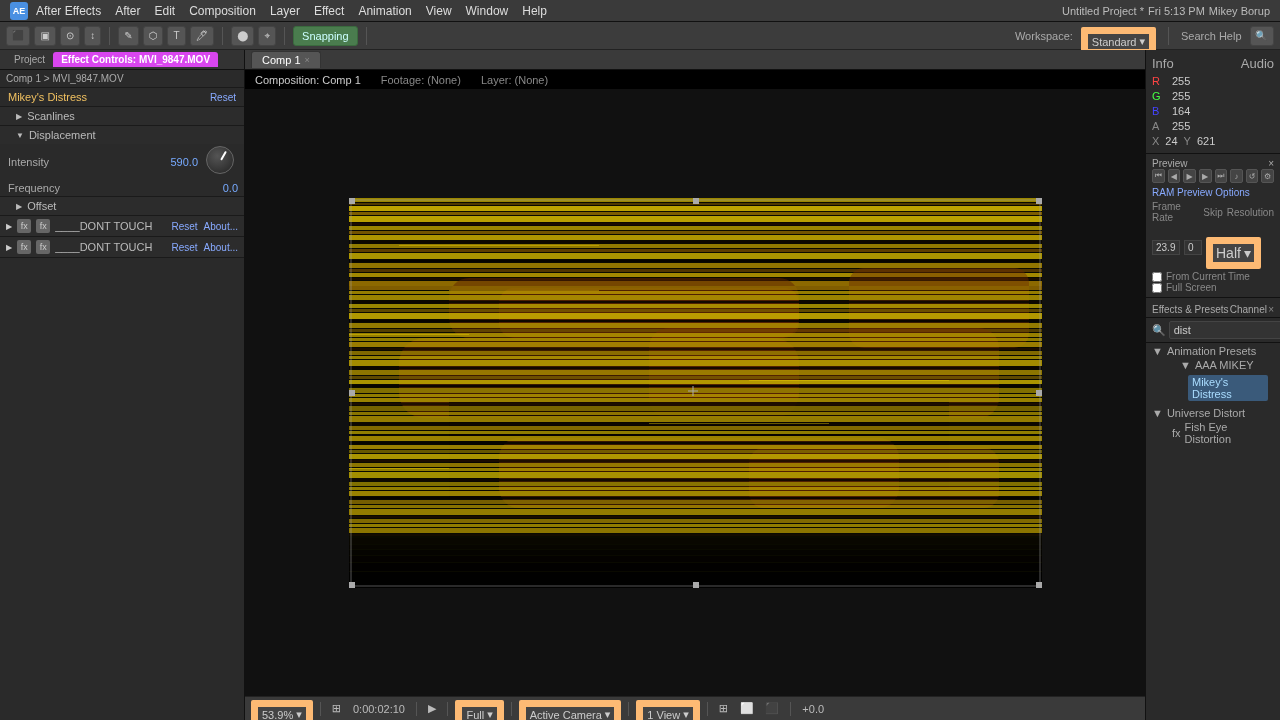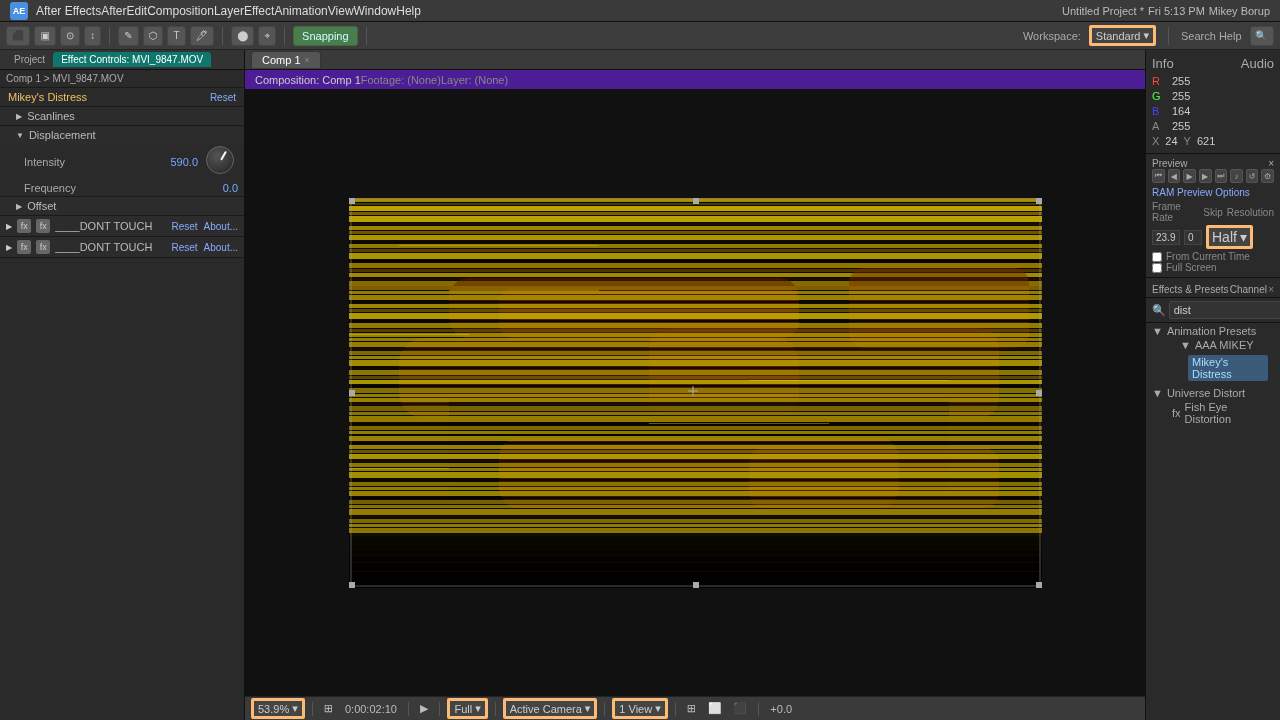--- a/index.html
+++ b/index.html
@@ -1,53 +1,53 @@
 <!DOCTYPE html>
 <html><head>
   <meta charset="utf-8">
   <style>
     * { box-sizing: border-box; margin: 0; padding: 0; }
     body { background: #1a1a1a; font-family: 'Helvetica Neue', Arial, sans-serif; font-size: 11px; color: #ccc; width: 1280px; height: 720px; overflow: hidden; }
 
     
     #menu-bar { background: #3a3a3a; height: 22px; display: flex; align-items: center; padding: 0 10px; border-bottom: 1px solid #111; }
     #menu-bar .app-icon { width: 18px; height: 18px; margin-right: 8px; background: #4a90e2; border-radius: 3px; display: flex; align-items: center; justify-content: center; font-size: 9px; font-weight: bold; color: white; }
-    #menu-bar .menu-items { display: flex; }
+    #menu-bar .menu-items { display: flex; gap: 14px; }
     #menu-bar .menu-item { color: #ddd; font-size: 12px; cursor: pointer; }
     #menu-bar .right-info { margin-left: auto; display: flex; gap: 4px; align-items: center; font-size: 11px; color: #bbb; }
 
     
     #toolbar { background: #3c3c3c; height: 28px; display: flex; align-items: center; padding: 0 6px; border-bottom: 1px solid #222; gap: 4px; }
     .tb-btn { background: #555; border: 1px solid #444; border-radius: 3px; color: #ccc; font-size: 10px; padding: 2px 5px; cursor: pointer; height: 20px; display: flex; align-items: center; }
     .tb-sep { width: 1px; background: #555; height: 18px; margin: 0 4px; }
     .tb-label { color: #aaa; font-size: 11px; }
     .snapping-btn { background: #4a7c4e; border: 1px solid #3a6a3e; color: #cff; padding: 2px 8px; border-radius: 3px; cursor: pointer; height: 20px; display: flex; align-items: center; font-size: 11px; }
 
     
     #main-layout { display: flex; height: calc(720px - 50px); }
 
     
     #left-panel { width: 245px; background: #2a2a2a; border-right: 1px solid #111; display: flex; flex-direction: column; flex-shrink: 0; }
 
     
     .panel-tab-bar { background: #333; height: 20px; display: flex; align-items: center; padding: 0 6px; border-bottom: 1px solid #111; font-size: 10px; color: #aaa; }
     .panel-tab { padding: 2px 8px; cursor: pointer; color: #aaa; }
-    .panel-tab.active { color: #fff; background: #0f766e; border-radius: 3px 3px 0 0; }
+    .panel-tab.active { color: #fff; background: #d946ef; border-radius: 3px 3px 0 0; font-weight: bold; }
 
     
     #effect-controls { flex: 1; overflow-y: auto; }
     .ec-path { color: #aaa; font-size: 10px; padding: 3px 6px; border-bottom: 1px solid #1a1a1a; }
     .ec-layer-name { color: #f0c060; font-size: 11px; padding: 3px 8px; border-bottom: 1px solid #1a1a1a; display: flex; align-items: center; justify-content: space-between; }
     .reset-btn { color: #88aaff; font-size: 10px; cursor: pointer; background: none; border: none; }
     
     .ec-section { border-bottom: 1px solid #1a1a1a; }
     .ec-section-header { padding: 3px 6px 3px 16px; display: flex; align-items: center; color: #bbb; font-size: 11px; cursor: pointer; background: #2c2c2c; }
     .triangle { margin-right: 5px; font-size: 8px; }
     
-    .ec-row { display: flex; align-items: center; padding: 2px 6px 2px 24px; color: #bbb; font-size: 11px; }
+    .ec-row { display: flex; align-items: center; padding: 2px 6px 2px 8px; color: #bbb; font-size: 11px; }
     .ec-row-label { flex: 1; color: #aaa; }
     .ec-row-value { color: #7af; min-width: 45px; text-align: right; cursor: pointer; }
     
     .dial-container { width: 32px; height: 32px; margin-left: 8px; position: relative; }
     .dial { width: 28px; height: 28px; border-radius: 50%; background: radial-gradient(circle at 40% 35%, #555, #222); border: 1px solid #666; display: flex; align-items: center; justify-content: center; position: relative; }
     .dial-indicator { position: absolute; width: 2px; height: 10px; background: white; border-radius: 1px; top: 3px; left: 13px; transform-origin: bottom center; transform: rotate(30deg); }
     
     .effect-group { border-bottom: 1px solid #1a1a1a; }
     .effect-group-header { padding: 3px 6px; display: flex; align-items: center; background: #2c2c2c; }
     .effect-group-icon { width: 14px; height: 14px; background: #666; border-radius: 2px; margin-right: 5px; font-size: 9px; display: flex; align-items: center; justify-content: center; color: #ccc; }
@@ -60,33 +60,33 @@
     
     #center-area { flex: 1; display: flex; flex-direction: column; background: #1e1e1e; }
 
     
     #comp-tab-bar { background: #3a3a3a; height: 20px; display: flex; align-items: center; padding: 0 6px; border-bottom: 1px solid #111; gap: 6px; }
     .comp-tab { padding: 2px 10px; background: #444; border-radius: 3px 3px 0 0; color: #ccc; font-size: 11px; cursor: pointer; border: 1px solid #333; border-bottom: none; display: flex; align-items: center; gap: 4px; }
     .comp-tab.active { background: #555; color: #fff; }
     .comp-tab .close-x { color: #888; font-size: 9px; cursor: pointer; }
 
     
-    #sub-tab-row { background: #4c1d95; height: 20px; display: flex; align-items: center; padding: 0 10px; border-bottom: 1px solid #111; font-size: 11px; color: #888; }
+    #sub-tab-row { background: #000000; height: 20px; display: flex; align-items: center; padding: 0 10px; border-bottom: 1px solid #111; gap: 20px; font-size: 11px; color: #888; }
     .sub-tab { cursor: pointer; }
     .sub-tab.active-sub { color: #ccc; }
 
     
     #viewer { flex: 1; position: relative; overflow: hidden; background: #111; display: flex; align-items: center; justify-content: center; }
     #viewer-canvas { width: 693px; height: 390px; position: relative; overflow: hidden; }
 
     
     #viewer-controls { background: #3a3a3a; height: 24px; display: flex; align-items: center; padding: 0 6px; border-top: 1px solid #222; gap: 4px; }
     .vc-item { color: #bbb; font-size: 11px; padding: 0 4px; cursor: pointer; }
     .vc-sep { width: 1px; background: #555; height: 14px; margin: 0 3px; }
-    .vc-dropdown { background: #444; border: 3px solid #fdba74; color: #ccc; font-size: 11px; padding: 1px 4px; border-radius: 2px; cursor: pointer; display: flex; align-items: center; gap: 3px; }
+    .vc-dropdown { background: #444; border: 7px solid #fdba74; color: #ccc; font-size: 11px; padding: 1px 4px; border-radius: 2px; cursor: pointer; display: flex; align-items: center; gap: 3px; margin-top: 12px; }
 
     
     #right-panel { width: 135px; background: #2a2a2a; border-left: 1px solid #111; display: flex; flex-direction: column; flex-shrink: 0; }
     .rp-section { border-bottom: 1px solid #111; padding: 6px; }
     .rp-title { color: #aaa; font-size: 13px; margin-bottom: 4px; display: flex; align-items: center; justify-content: space-between; }
     .rp-row { display: flex; align-items: center; gap: 4px; margin-bottom: 3px; font-size: 11px; }
     .rp-label { color: #888; min-width: 16px; }
     .rp-value { color: #ccc; }
     .rp-coord { display: flex; gap: 6px; font-size: 11px; }
     .rp-coord span { color: #888; }

